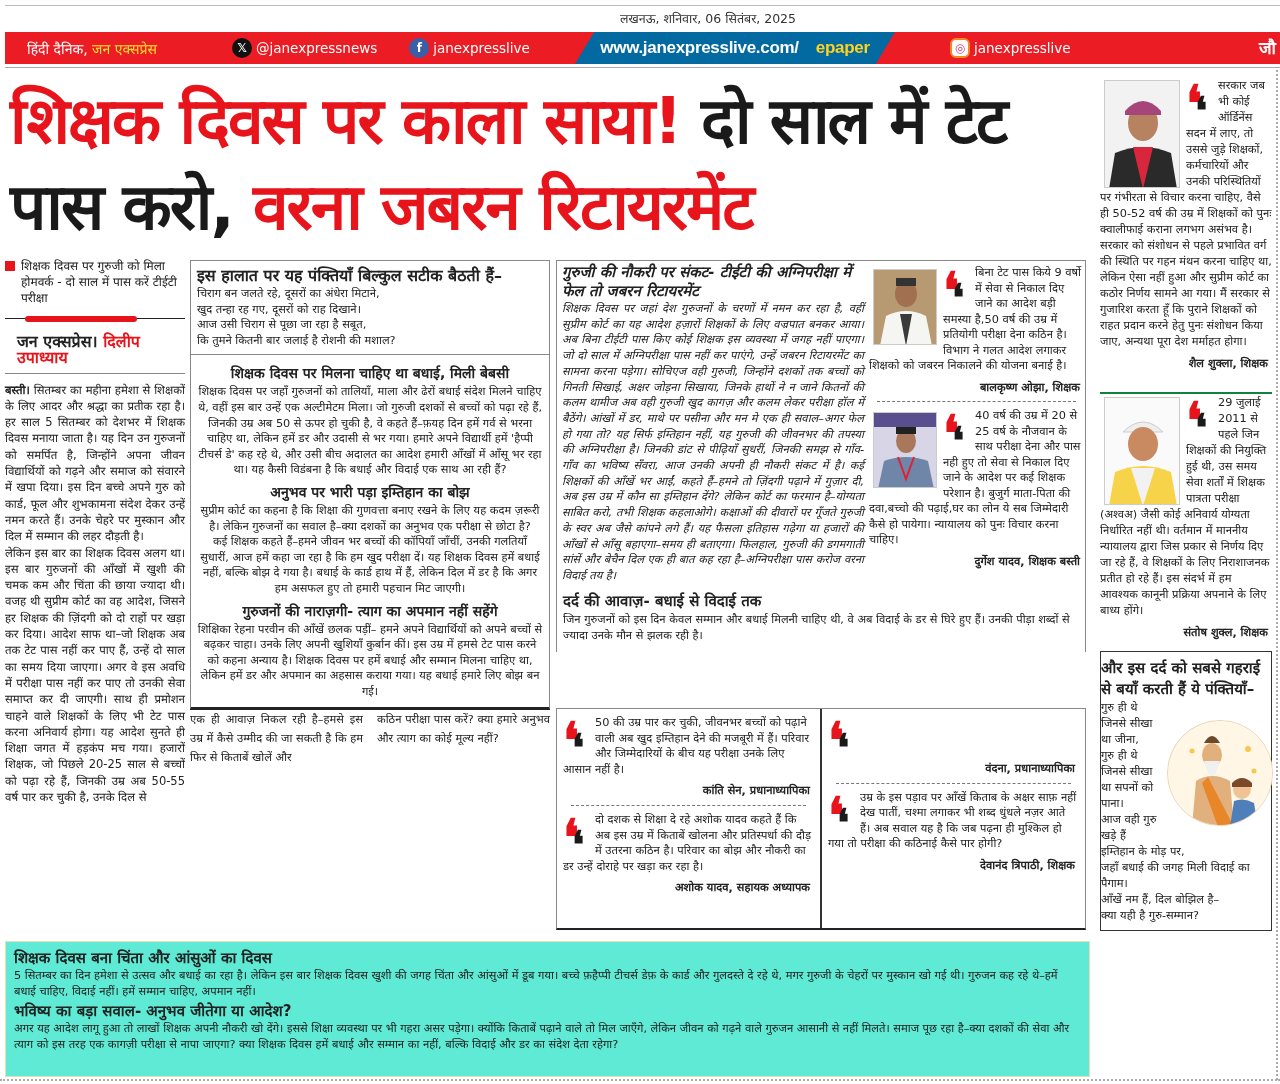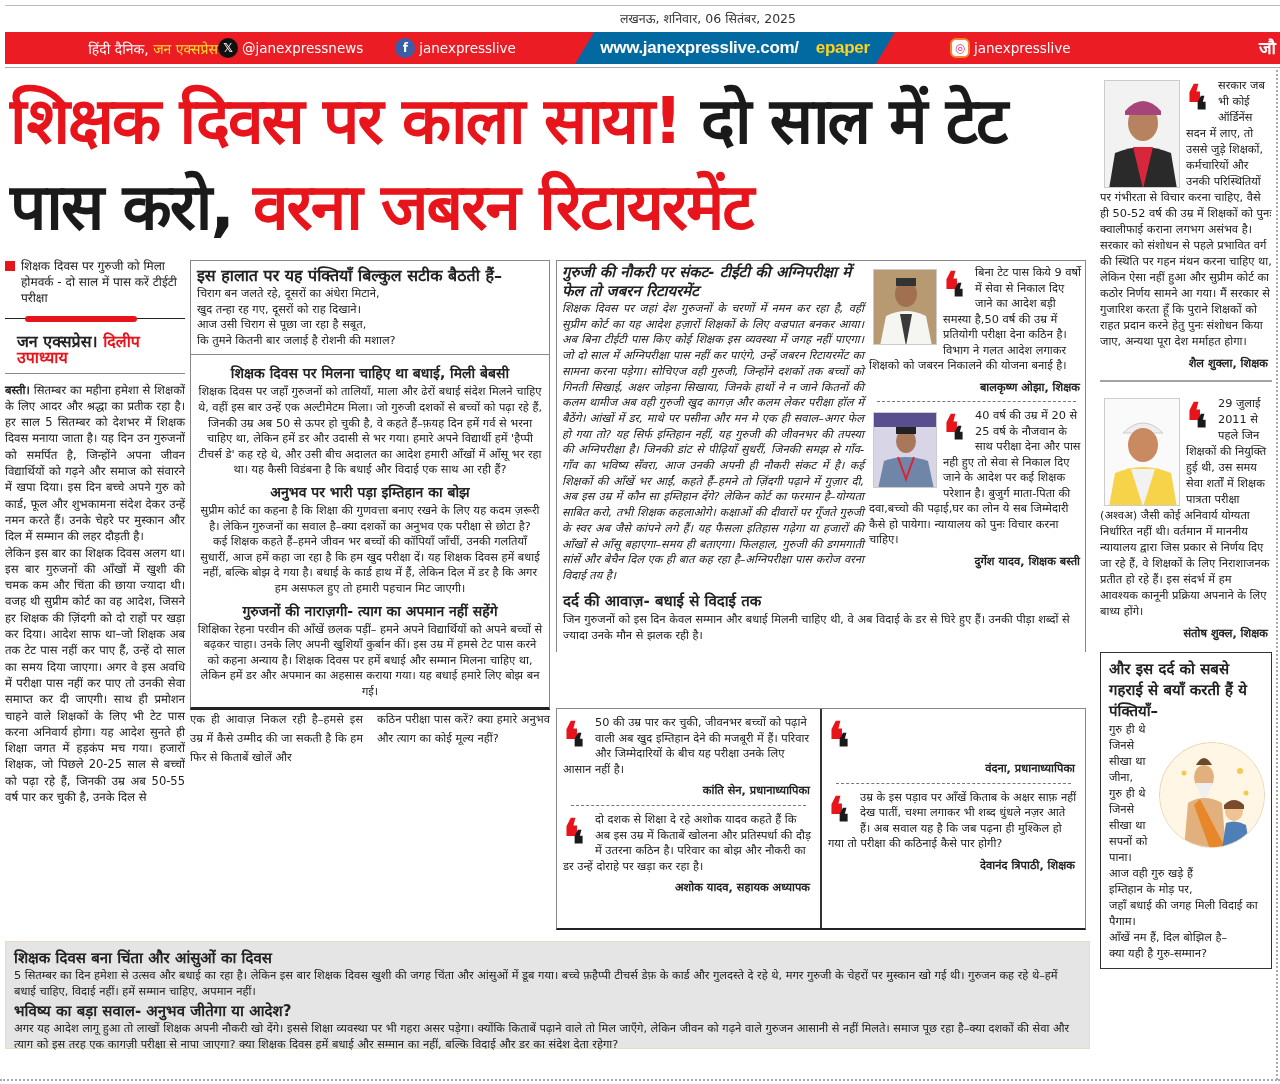--- a/index.html
+++ b/index.html
@@ -4,21 +4,21 @@
 <style>
   * { box-sizing: border-box; margin: 0; padding: 0; }
   html, body { width: 1280px; height: 1084px; background: #ffffff; overflow: hidden; }
   body { font-family: "DejaVu Sans", "Liberation Sans", sans-serif; color: #222; position: relative; }
   .page { position: absolute; left: 0; top: 0; width: 1280px; height: 1084px; }
 
   
   .dateline { position: absolute; top: 10px; left: 620px; font-size: 12.5px; color: #333; }
   .topline { position: absolute; top: 5px; left: 5px; width: 1275px; border-top: 1px solid #bbb; }
   .masthead { position: absolute; top: 32px; left: 5px; width: 1275px; height: 32px; background: #ec1c24; display: flex; align-items: center; }
-  .mh-paper { font-size: 14px; color: #fff; margin-left: 8px; width: 205px; white-space: nowrap; text-align: right; }
+  .mh-paper { font-size: 14px; color: #fff; margin-left: 22px; width: 205px; white-space: nowrap; }
   .mh-paper .yl { color: #ffe033; }
   .mh-social { display: flex; align-items: center; color: #fff; font-size: 13.5px; }
   .mh-social .ic { width: 20px; height: 20px; border-radius: 50%; display: inline-flex; align-items: center; justify-content: center; margin-right: 4px; font-weight: bold; font-size: 12px; }
   .ic-x { background: #111; color: #fff; }
   .ic-fb { background: #3b5ea8; color: #fff; }
   .ic-ig { background: #fff; color: #e1306c; border: 2px solid #f58529; border-radius: 6px !important; }
   .mh-url { position: absolute; left: 570px; top: 0; height: 32px; width: 320px; background: #0369a1; clip-path: polygon(6% 0, 100% 0, 94% 100%, 0 100%); display: flex; align-items: center; justify-content: center; color: #fff; font-weight: bold; font-size: 17px; font-family: "Liberation Sans", sans-serif; letter-spacing: -0.3px; gap: 17px; }
   .mh-url .yl { color: #ffd21f; }
   .mh-edge { position: absolute; right: 4px; top: 4px; color: #fff; font-weight: bold; font-size: 17px; }
   .mastline { position: absolute; top: 67px; left: 5px; width: 1275px; border-top: 1px solid #aaa; }
@@ -65,27 +65,27 @@
   .quoted-box { border: 1px solid #888; }
   .wide-h { font-size: 15px; font-weight: bold; padding: 4px 6px 0; }
   .wide-p { padding: 2px 6px 8px; font-size: 11.3px; line-height: 16px; }
 
   .quote-grid { position: absolute; left: 556px; top: 708px; width: 530px; height: 222px; border: 1px solid #888; border-bottom: 2px solid #222; display: flex; }
   .qg-col { flex: 1; padding: 6px 6px; font-size: 11.3px; line-height: 15.6px; }
   .qg-col + .qg-col { border-left: 2px solid #333; }
 
   .col4 { position: absolute; left: 1100px; top: 78px; width: 172px; font-size: 11.3px; line-height: 16px; }
   .c4photo { width: 76px; height: 108px; float: left; border: 1px solid #ccc; margin: 2px 6px 2px 4px; position: relative; overflow: hidden; }
-  .c4-end { border-bottom: 2px solid #a3a3a3; padding-bottom: 8px; margin-bottom: 14px; clear: both; }
-  .poem2 { border: 1px solid #333; padding: 6px 8px; margin-top: 2px; }
+  .c4-end { border-bottom: 2px solid #15803d; padding-bottom: 20px; margin-bottom: 1px; clear: both; }
+  .poem2 { border: 1px solid #333; padding: 6px 0; margin-top: 2px; }
   .poem2 h3 { font-size: 15px; line-height: 21px; font-weight: bold; }
   .guru-img { float: right; width: 106px; height: 106px; border-radius: 50%; margin: 20px -2px 2px 4px; background: radial-gradient(circle at 50% 45%, #fff8ec 0%, #fff3de 60%, #f0d9b8 100%); border: 1px solid #e8d6b6; position: relative; overflow: hidden; }
   .rightdots { position: absolute; left: 1276px; top: 70px; height: 1010px; border-left: 2px dotted #aaa; }
 
-  .bottom-box { position: absolute; left: 5px; top: 941px; width: 1085px; height: 108px; background: #e5e5e5; border: 1px solid #e8dfb8; padding: 4px 8px; }
+  .bottom-box { position: absolute; left: 5px; top: 941px; width: 1085px; height: 136px; background: #5eead4; border: 1px solid #e8dfb8; padding: 4px 8px; }
   .bottom-box h3 { font-size: 15px; font-weight: bold; line-height: 20px; margin-top: 2px; }
   .bottom-box p { font-size: 11.3px; line-height: 15.5px; }
   .bottom-dots { position: absolute; left: 0; top: 1079px; width: 1280px; border-top: 2px dotted #aaa; }
 </style>
 </head>
 <body>
 
 <div class="page">
   <div class="topline"></div>
   <div class="dateline">लखनऊ, शनिवार, 06 सितंबर, 2025</div>

